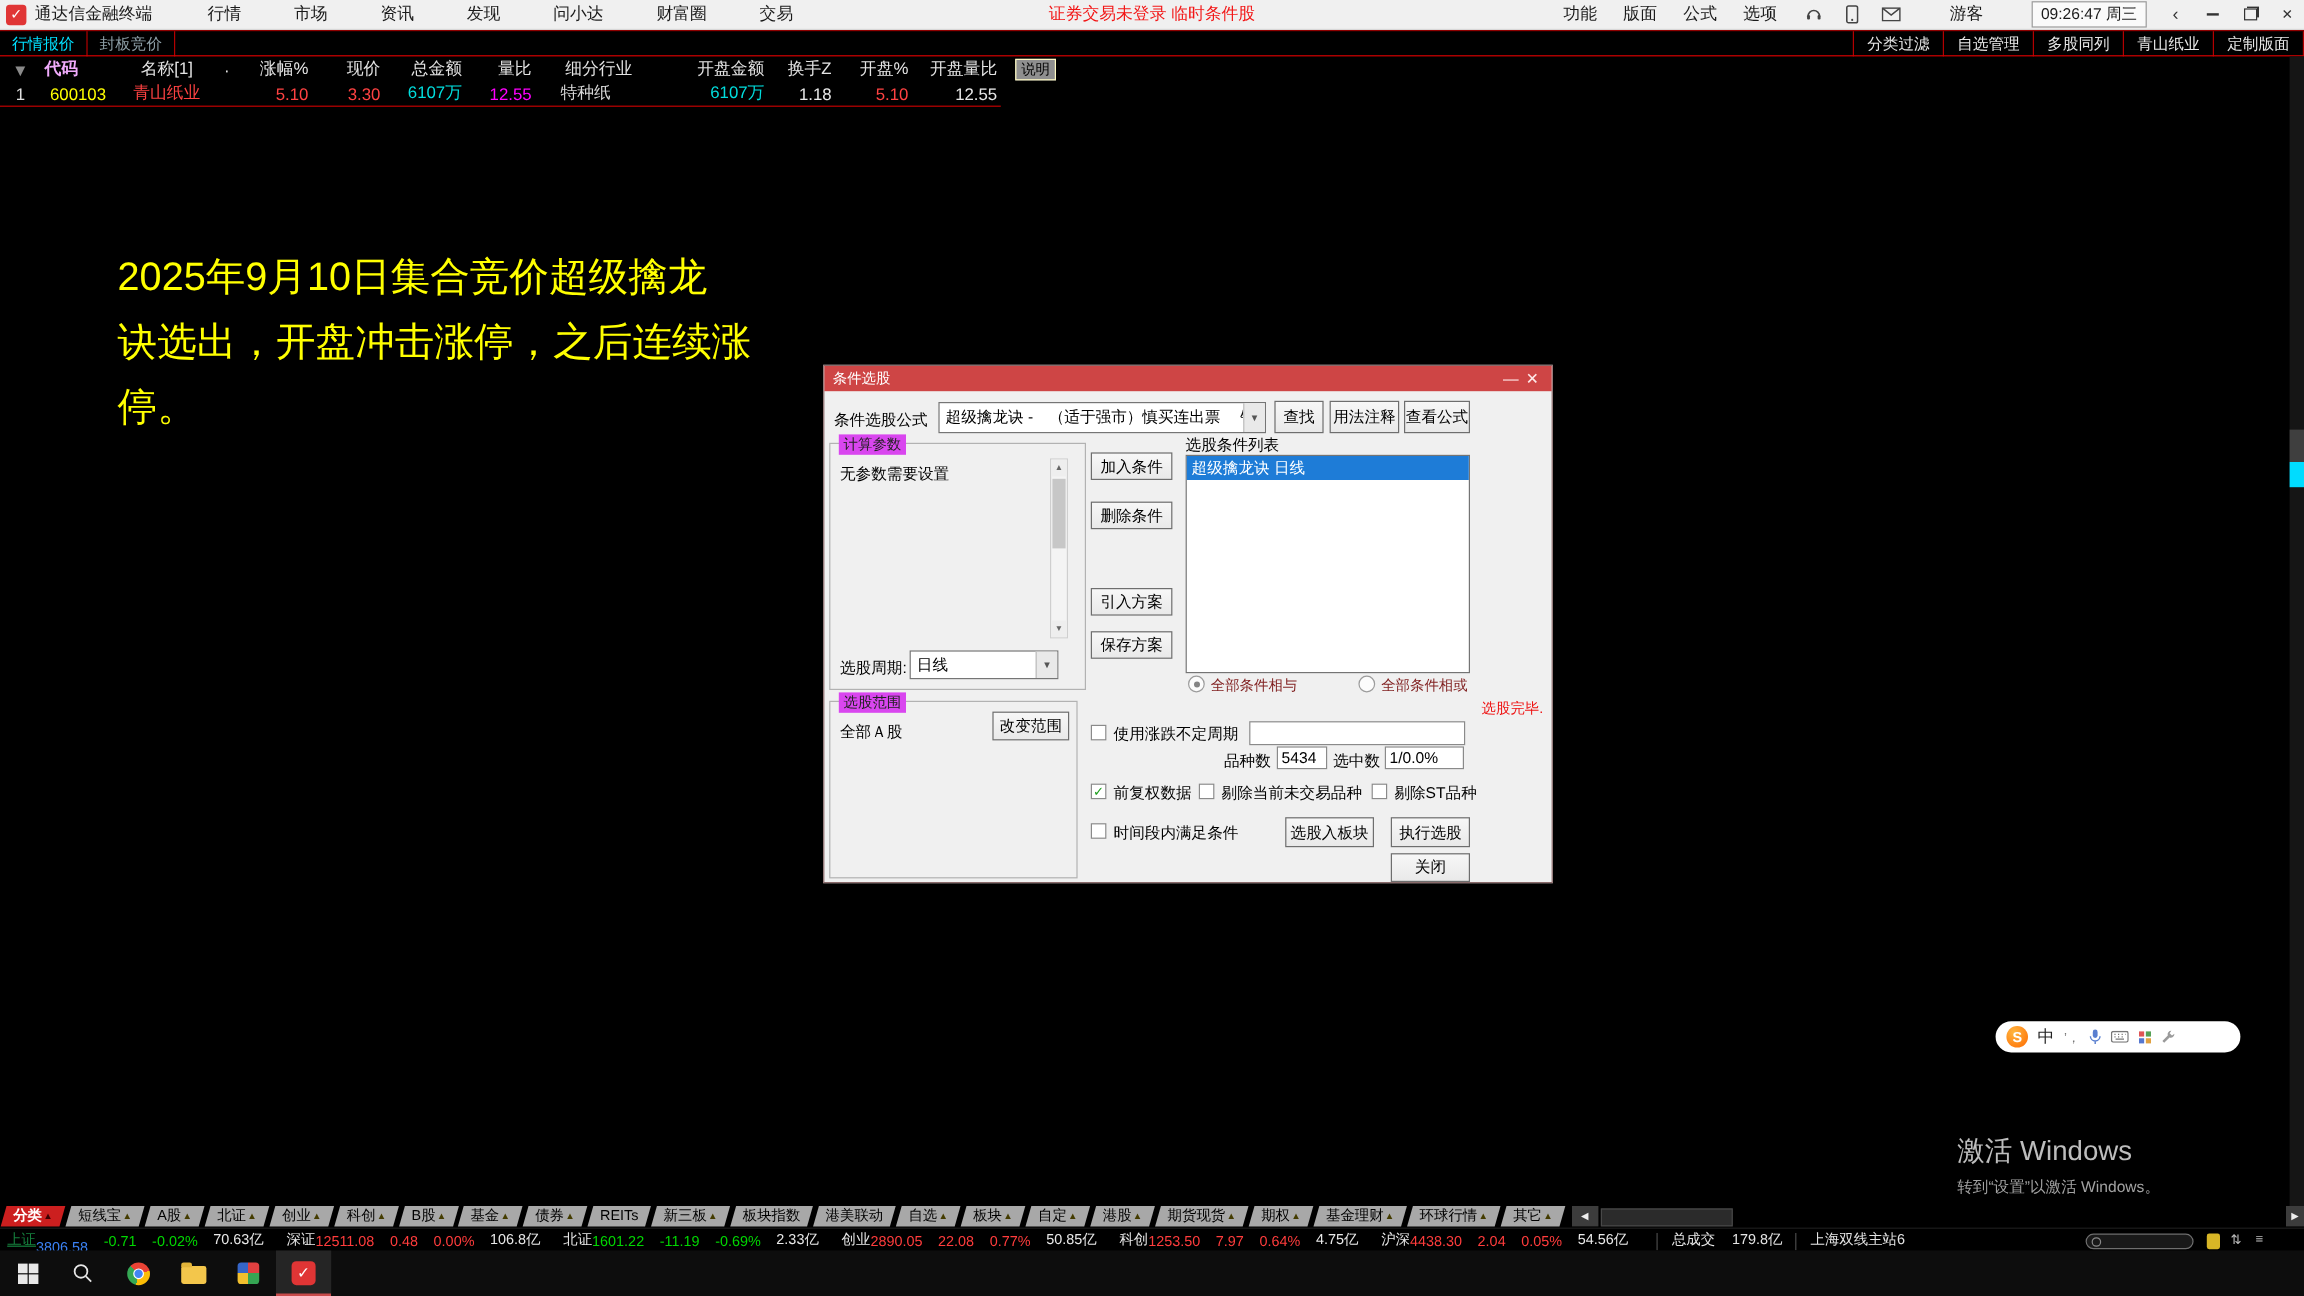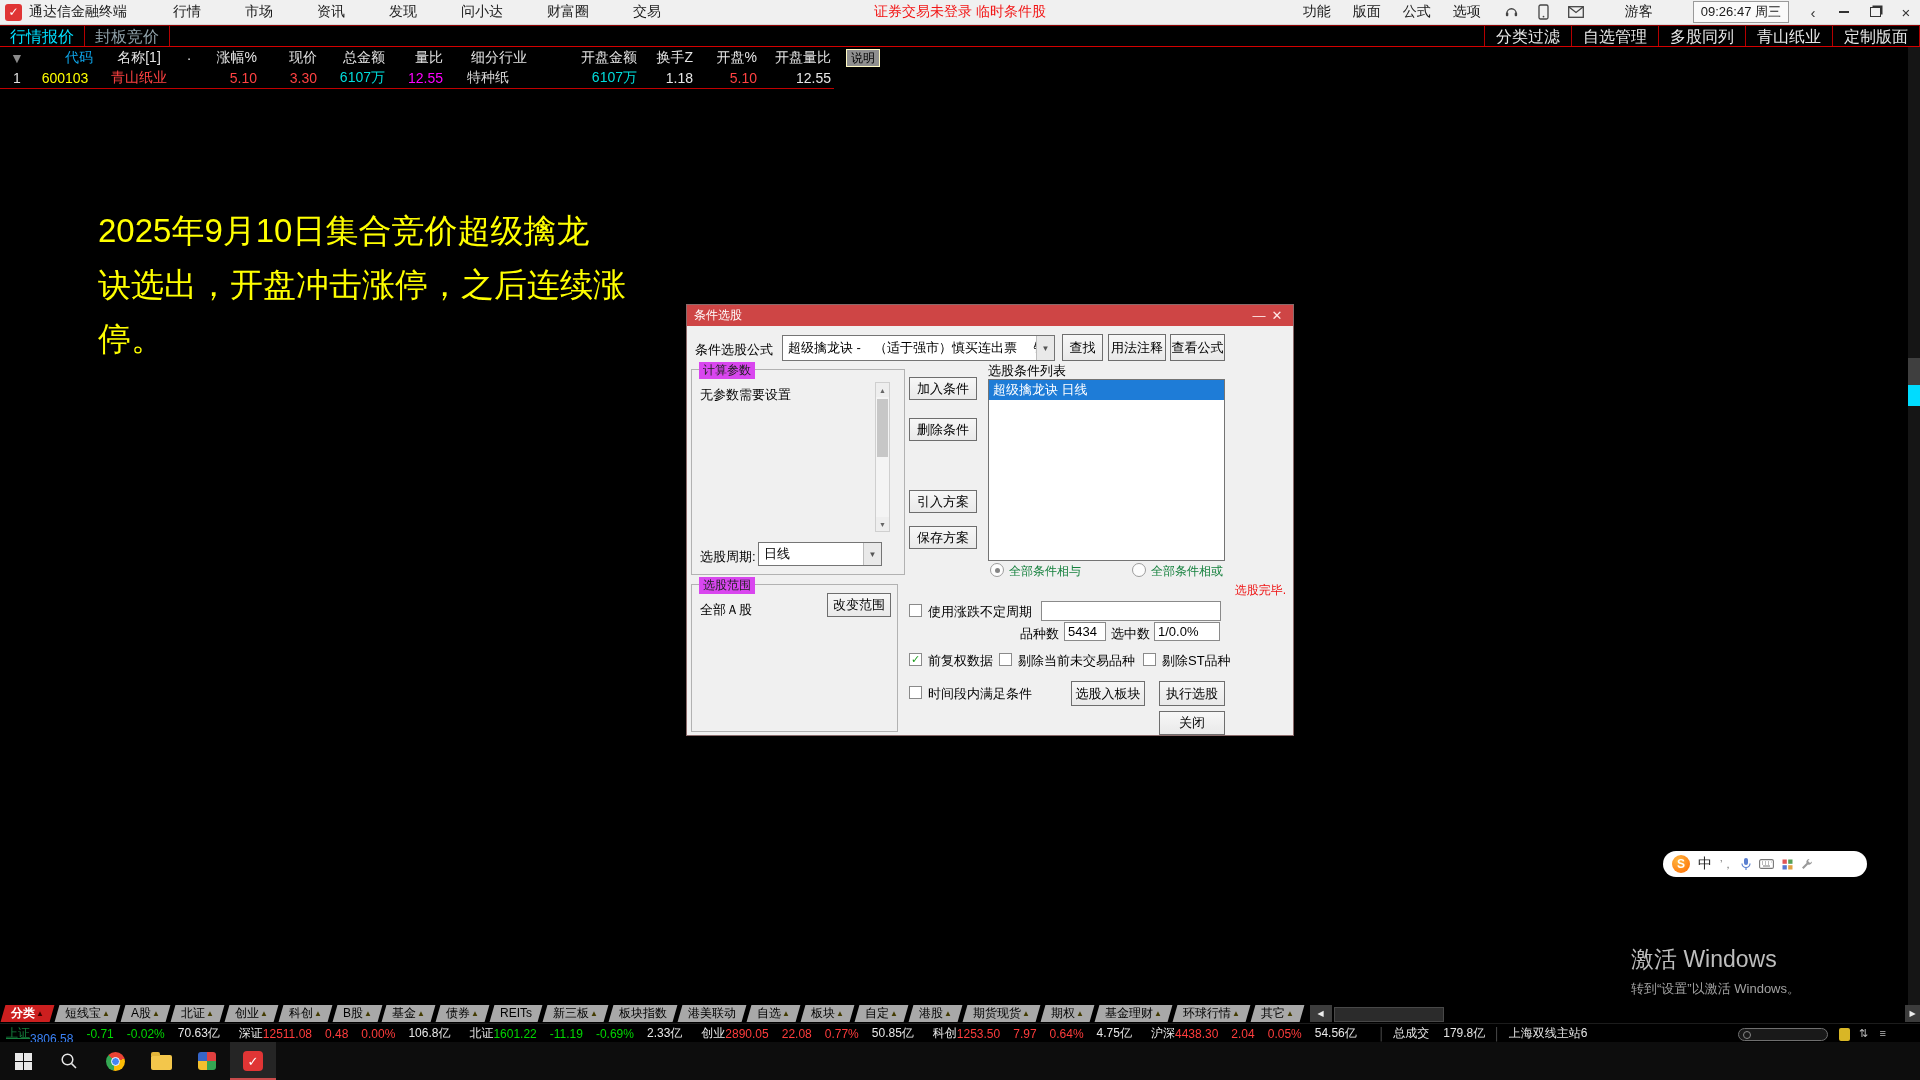--- a/index.html
+++ b/index.html
@@ -18,21 +18,21 @@
   .mb-right .rmenu{margin-right:22px;}
   .mb-ico{width:18px;height:16px;margin-right:14px;display:flex;align-items:center;justify-content:center;}
   .user{margin:0 40px 0 26px;}
   .clockbox{border:1px solid #9a9a9a;padding:1px 7px;font-size:13px;background:#fafafa;white-space:nowrap;}
   .wctrl{display:flex;align-items:center;margin-left:16px;gap:15px;color:#333;}
   .wc{width:16px;height:16px;display:flex;align-items:center;justify-content:center;font-size:15px;cursor:default;}
   .minbar{width:10px;height:2px;background:#333;}
   .maxbox{width:9px;height:8px;border:1.5px solid #333;box-shadow:2px -2px 0 -0.5px #333;}
   
   .toolbar2{position:absolute;left:0;top:25px;width:1920px;height:21px;background:#000;
-            border-top:1px solid #8f0000;display:flex;align-items:center;font-size:16px;}
+            border-top:1px solid #8f0000;display:flex;align-items:center;font-size:13px;}
   .ttab{padding:0 10px;height:21px;line-height:21px;border-right:1px solid #b40000;}
   .ttab.on{color:#00e0ff;}
   .ttab.off{color:#8fa0a8;}
   .t2sp{flex:1;}
   .t2btn{padding:0 11px;height:21px;line-height:21px;color:#e8e8e8;border-left:1px solid #b40000;}
   .t2btn:last-child{border-right:1px solid #b40000;}
   .redline{position:absolute;left:0;top:46px;width:1920px;height:1px;background:#d40000;}
   
   .thead{position:absolute;left:0;top:49px;height:18px;display:flex;align-items:center;font-size:14px;color:#e4e4e4;}
   .trow{position:absolute;left:0;top:68px;height:19px;display:flex;align-items:center;font-size:14px;}
@@ -64,21 +64,21 @@
   .sb-btn{position:absolute;left:0;width:13px;height:14px;background:#eee;display:flex;align-items:center;
           justify-content:center;font-size:7px;color:#666;}
   .sb-thumb{position:absolute;left:1px;width:11px;background:#c7c7c7;}
   .lbox{position:absolute;background:#fff;border:1px solid #747474;box-sizing:border-box;}
   .lsel{height:20px;line-height:20px;background:#1e7cd7;color:#fff;padding:0 4px;white-space:nowrap;}
   .chk{position:absolute;width:13px;height:13px;background:#fff;border:1px solid #8a8a8a;box-sizing:border-box;
        display:flex;align-items:center;justify-content:center;font-size:11px;font-weight:bold;color:#1e9e1e;}
   .radio{position:absolute;width:12px;height:12px;border:1px solid #9c9c9c;border-radius:50%;background:#fcfcfc;
          display:flex;align-items:center;justify-content:center;}
   .rdot{width:5px;height:5px;border-radius:50%;background:#848484;}
-  .gray{color:#15803d;}
+  .gray{color:#7f1d1d;}
   .field{position:absolute;background:#fff;border:1px solid #8a8a8a;box-sizing:border-box;
          font-size:13px;padding:0 3px;line-height:17px;white-space:nowrap;overflow:hidden;}
   .done{position:absolute;color:#ee1111;font-size:12px;}
   
   .btabs{position:absolute;left:0;top:1005px;width:1920px;height:17px;background:#000;display:flex;align-items:flex-end;}
   .btab{height:17px;line-height:17px;padding:0 8px;margin:0 2px 0 3px;background:#a8a8a8;color:#000;
         font-size:12px;transform:skewX(-16deg);white-space:nowrap;}
   .btab>span{display:inline-block;transform:skewX(16deg);}
   .btab.act{background:#cc1f1f;color:#fff;font-weight:bold;}
   .btab .arr{font-size:8px;vertical-align:1px;margin-left:1px;color:#443c00;}
@@ -196,21 +196,21 @@
         <span class="t2btn">自选管理</span>
         <span class="t2btn">多股同列</span>
         <span class="t2btn">青山纸业</span>
         <span class="t2btn">定制版面</span>
       </span>
   </div>
   <div class="redline"></div>
 
   <div class="thead" id="thead">
       <span class="cell" style="width: 34px; text-align: center; color: rgb(138, 138, 138);">▼</span>
-      <span class="cell" style="width: 62px; text-align: right; color: #0ea5e9;">代码</span>
+      <span class="cell" style="width: 62px; text-align: left; color: #f0abfc; font-weight: bold;">代码</span>
       <span class="cell" style="width: 86px; text-align: center; color: rgb(228, 228, 228);">名称[1]</span>
       <span class="cell" style="width: 14px; text-align: center; color: rgb(228, 228, 228);">·</span>
       <span class="cell" style="width: 64px; text-align: right; color: rgb(228, 228, 228);">涨幅%</span>
       <span class="cell" style="width: 60px; text-align: right; color: rgb(228, 228, 228);">现价</span>
       <span class="cell" style="width: 68px; text-align: right; color: rgb(228, 228, 228);">总金额</span>
       <span class="cell" style="width: 58px; text-align: right; color: rgb(228, 228, 228);">量比</span>
       <span class="cell" style="width: 84px; text-align: right; color: rgb(228, 228, 228);">细分行业</span>
       <span class="cell" style="width: 110px; text-align: right; color: rgb(228, 228, 228);">开盘金额</span>
       <span class="cell" style="width: 56px; text-align: right; color: rgb(228, 228, 228);">换手Z</span>
       <span class="cell" style="width: 64px; text-align: right; color: rgb(228, 228, 228);">开盘%</span>

